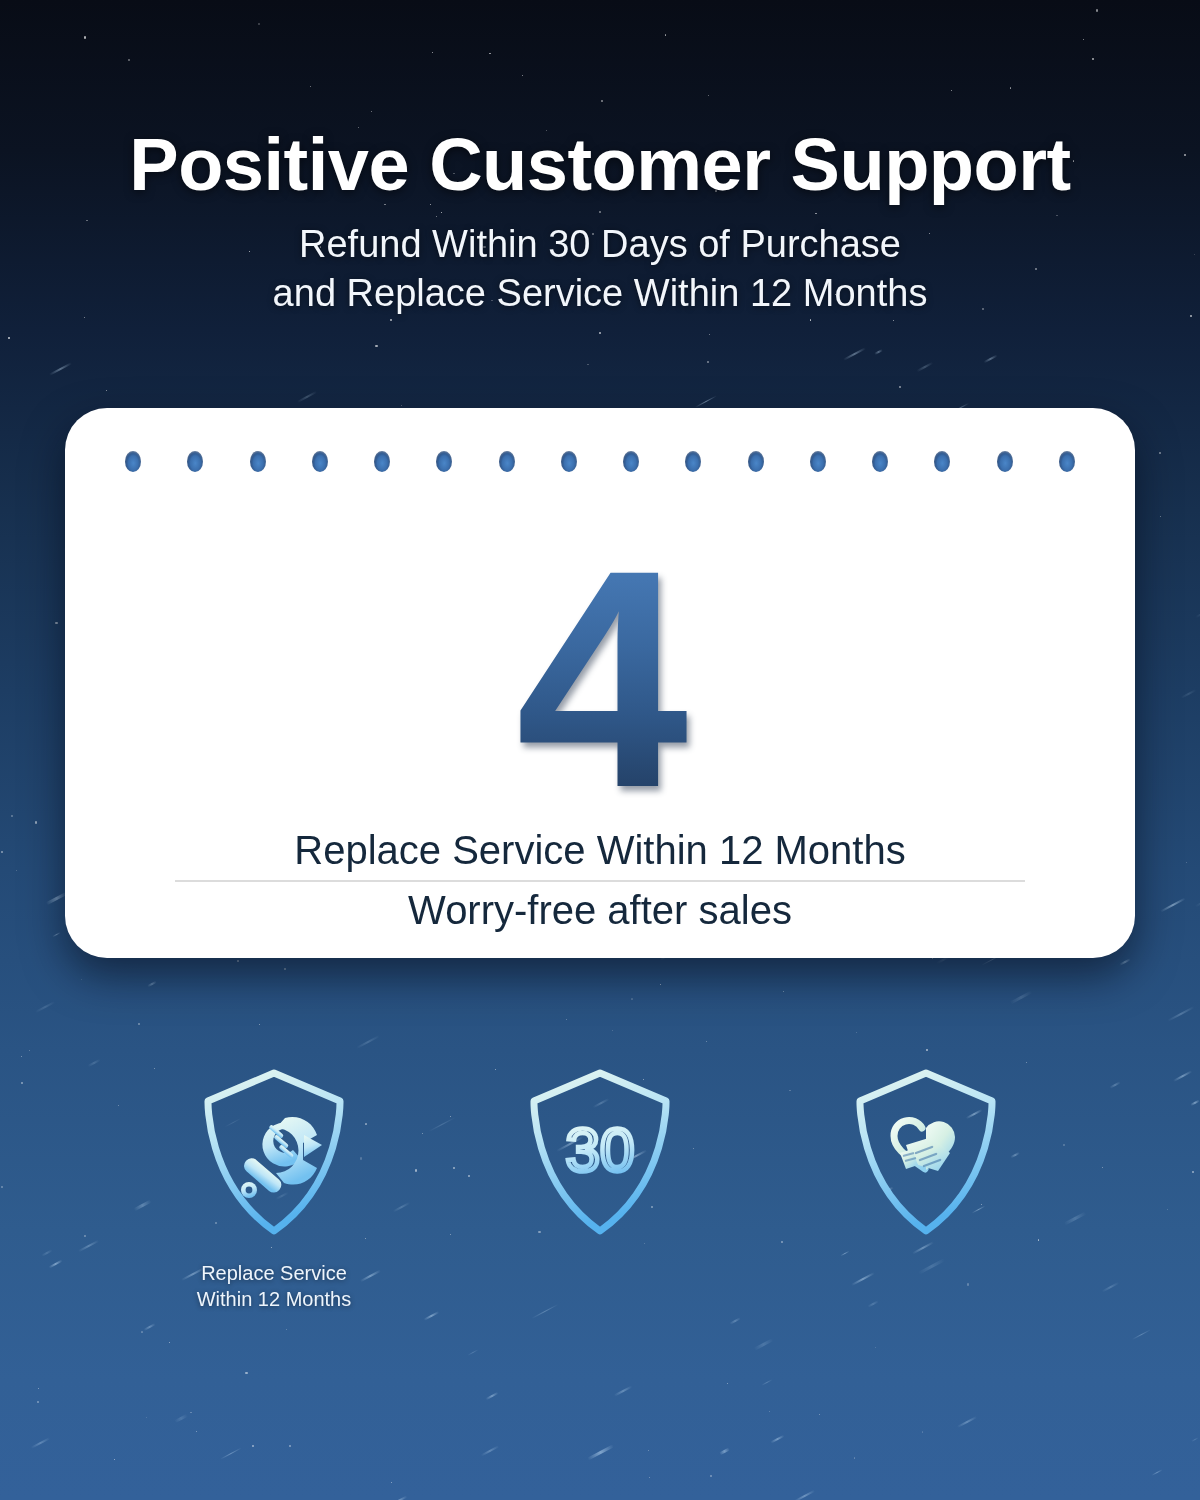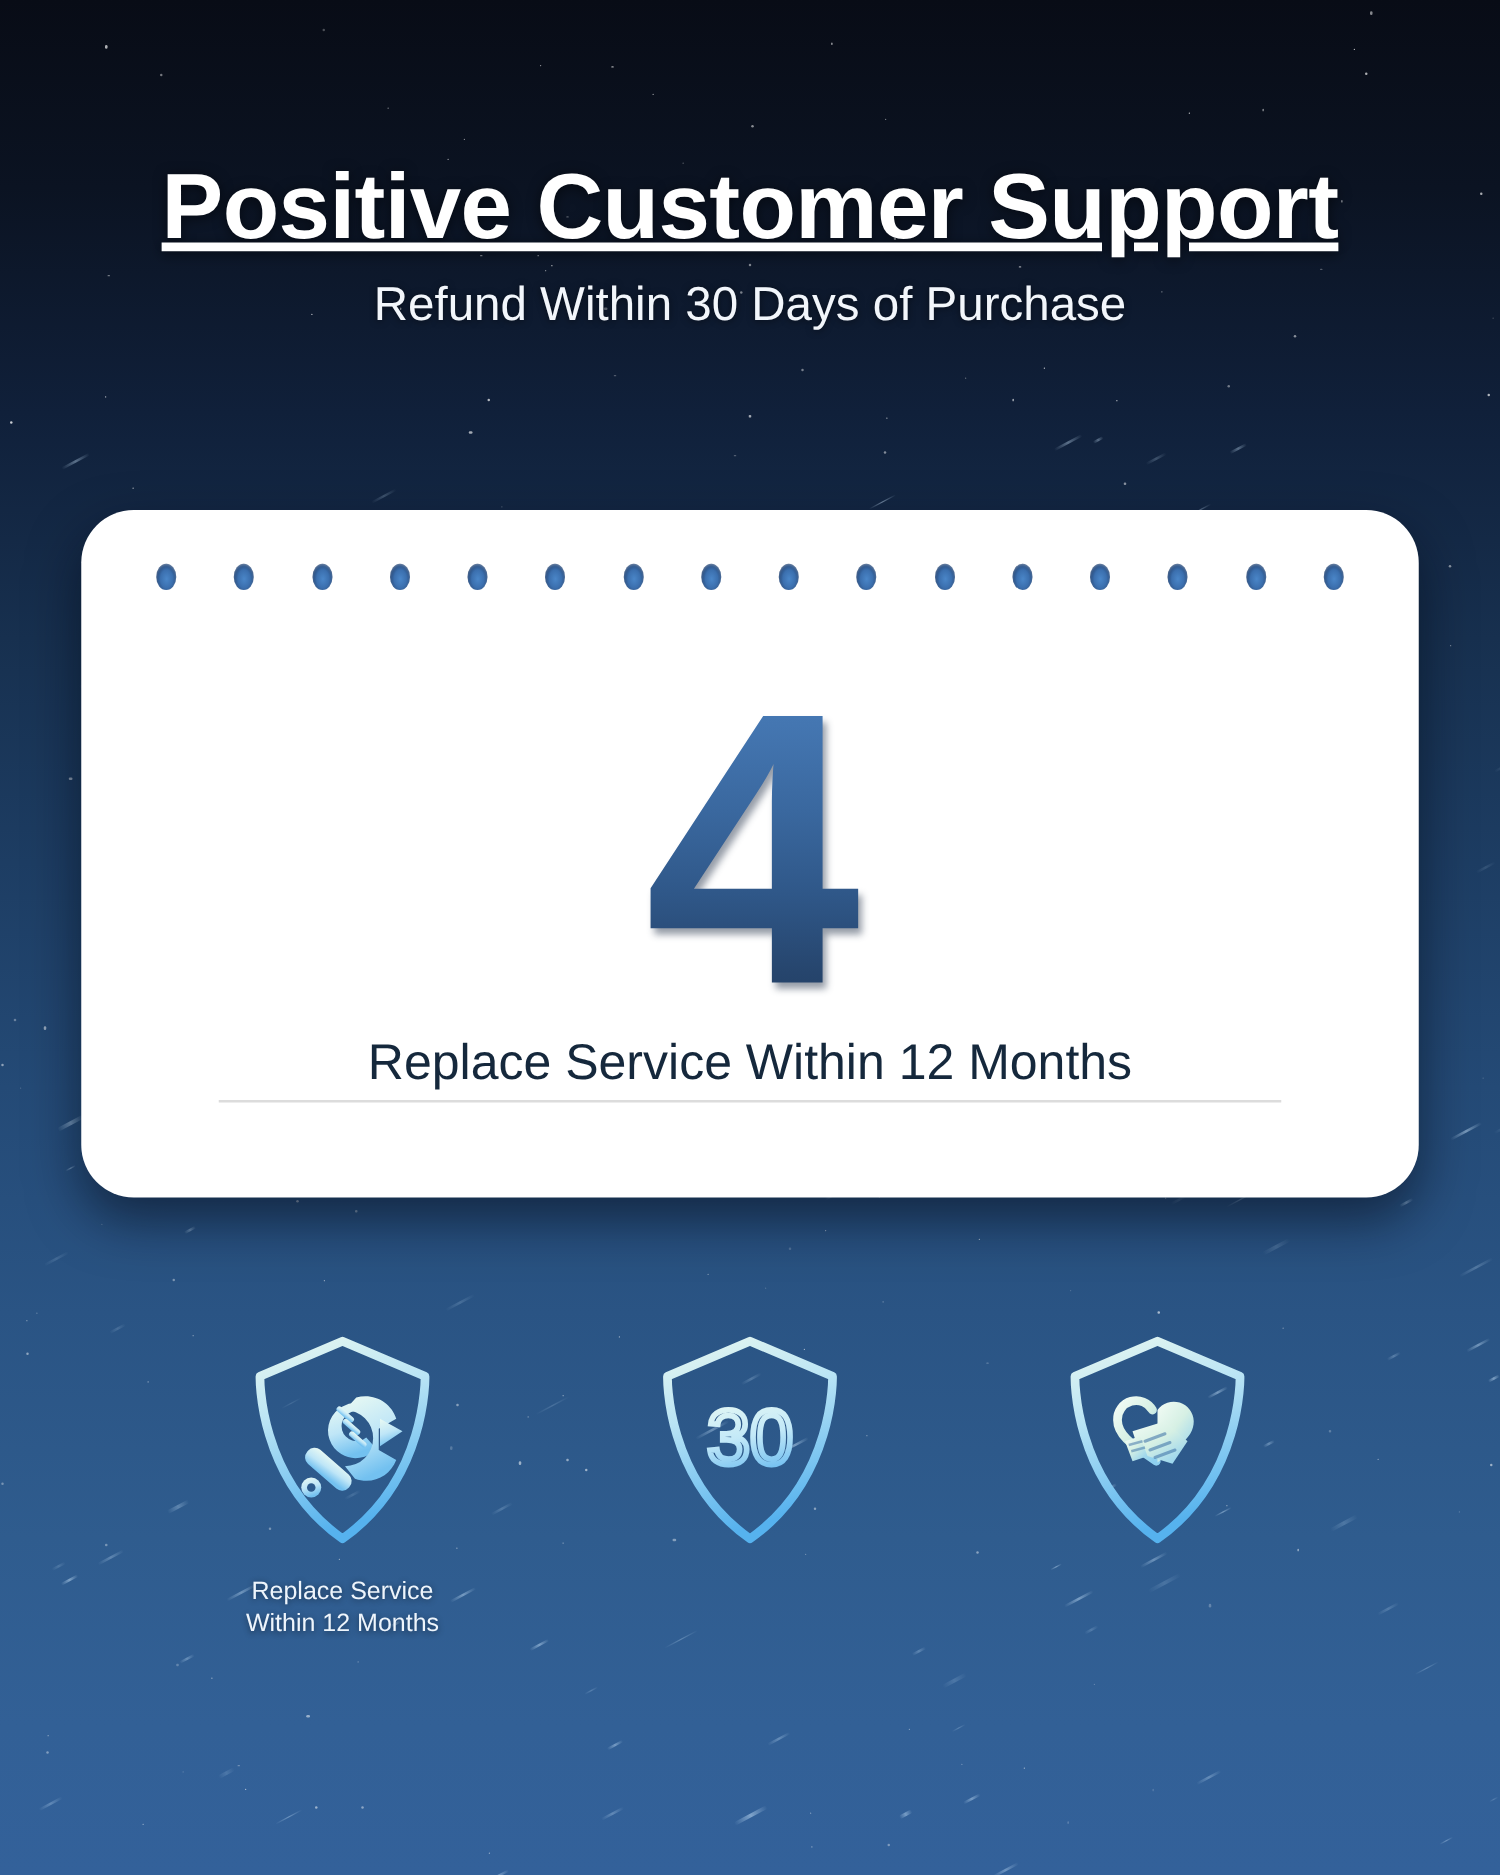--- a/index.html
+++ b/index.html
@@ -53,21 +53,20 @@
     z-index:5;
   }
   .title {
     margin-top:126px;
     font-size:74px;
     font-weight:700;
     color:#ffffff;
     letter-spacing:-.5px;
     line-height:1.06;
     text-shadow:0 2px 10px rgba(0,0,0,.55);
-    text-decoration:underline;
   }
   .subtitle {
     margin-top:16px;
     font-size:38px;
     font-weight:400;
     color:#f2f6fb;
     line-height:1.28;
     text-shadow:0 1px 6px rgba(0,0,0,.5);
   }
 
@@ -538,20 +537,21 @@
       <div class="streak" style="left: 356.7px; top: 893.8px; width: 15.7px; height: 2.3px; opacity: 0.53;"></div>
       <div class="streak" style="left: 340.6px; top: 758px; width: 23.6px; height: 2.7px; opacity: 0.38;"></div>
       <div class="streak" style="left: 659px; top: 953.4px; width: 23px; height: 1.9px; opacity: 0.55;"></div>
       <div class="streak" style="left: 312.2px; top: 1298.4px; width: 9.4px; height: 2.4px; opacity: 0.5;"></div>
     </div>
 
   <div class="header">
     <h1 class="title">Positive Customer Support</h1>
     <div class="subtitle">
       <div>Refund Within 30 Days of Purchase</div>
+      <div>and Replace Service Within 12 Months</div>
     </div>
   </div>
 
   <div class="card">
     <div class="punch-row" id="punch-row">
         <div class="punch"></div>
         <div class="punch"></div>
         <div class="punch"></div>
         <div class="punch"></div>
         <div class="punch"></div>
@@ -565,20 +565,21 @@
         <div class="punch"></div>
         <div class="punch"></div>
         <div class="punch"></div>
         <div class="punch"></div>
       </div>
 
     <div class="bignum">4</div>
 
     <div class="card-caption">Replace Service Within 12 Months</div>
     <div class="divider"></div>
+    <div class="card-subcaption">Worry-free after sales</div>
   </div>
 
   <div class="features">
 
     <div class="feature">
       <svg class="feature-icon" viewBox="0 0 160 175">
         <defs>
           <linearGradient id="shGrad1" x1="0" y1="0" x2="0.25" y2="1">
             <stop offset="0%" stop-color="#e6f7f0"></stop>
             <stop offset="40%" stop-color="#b9e4f5"></stop>

